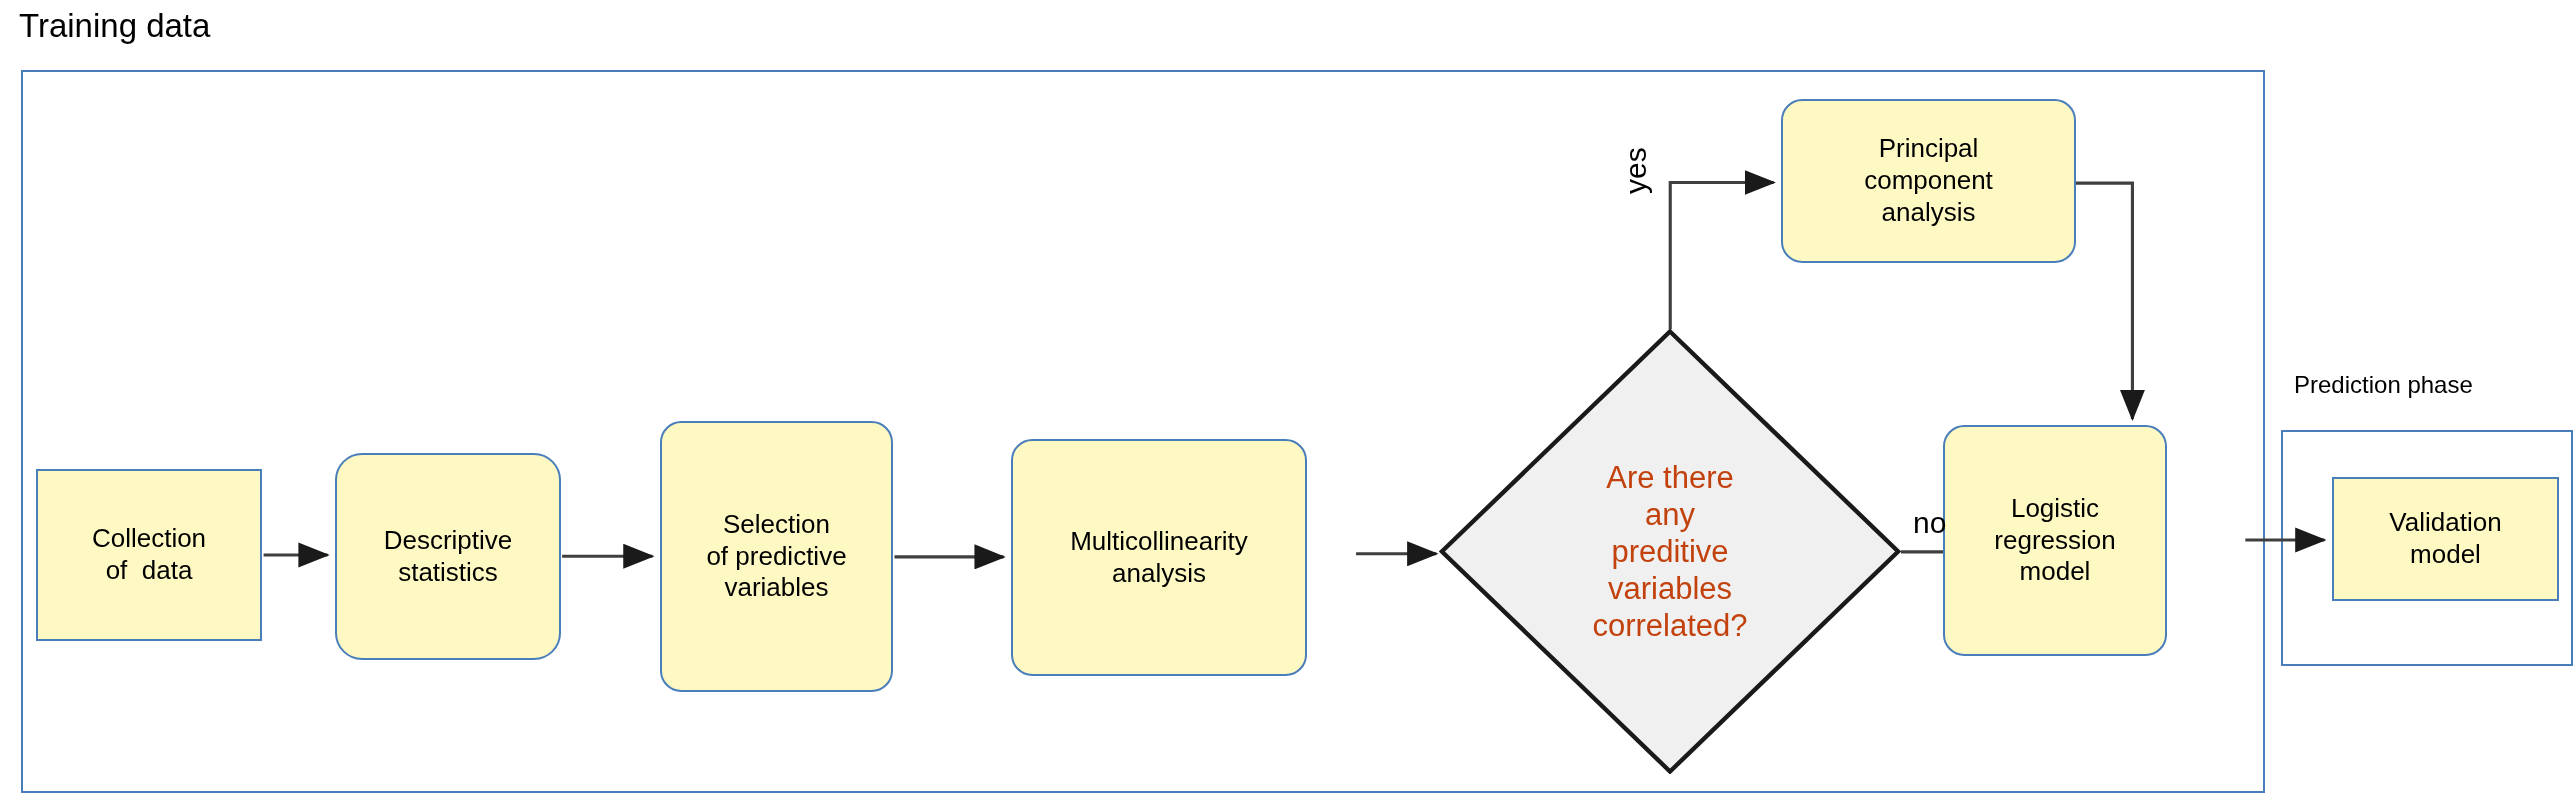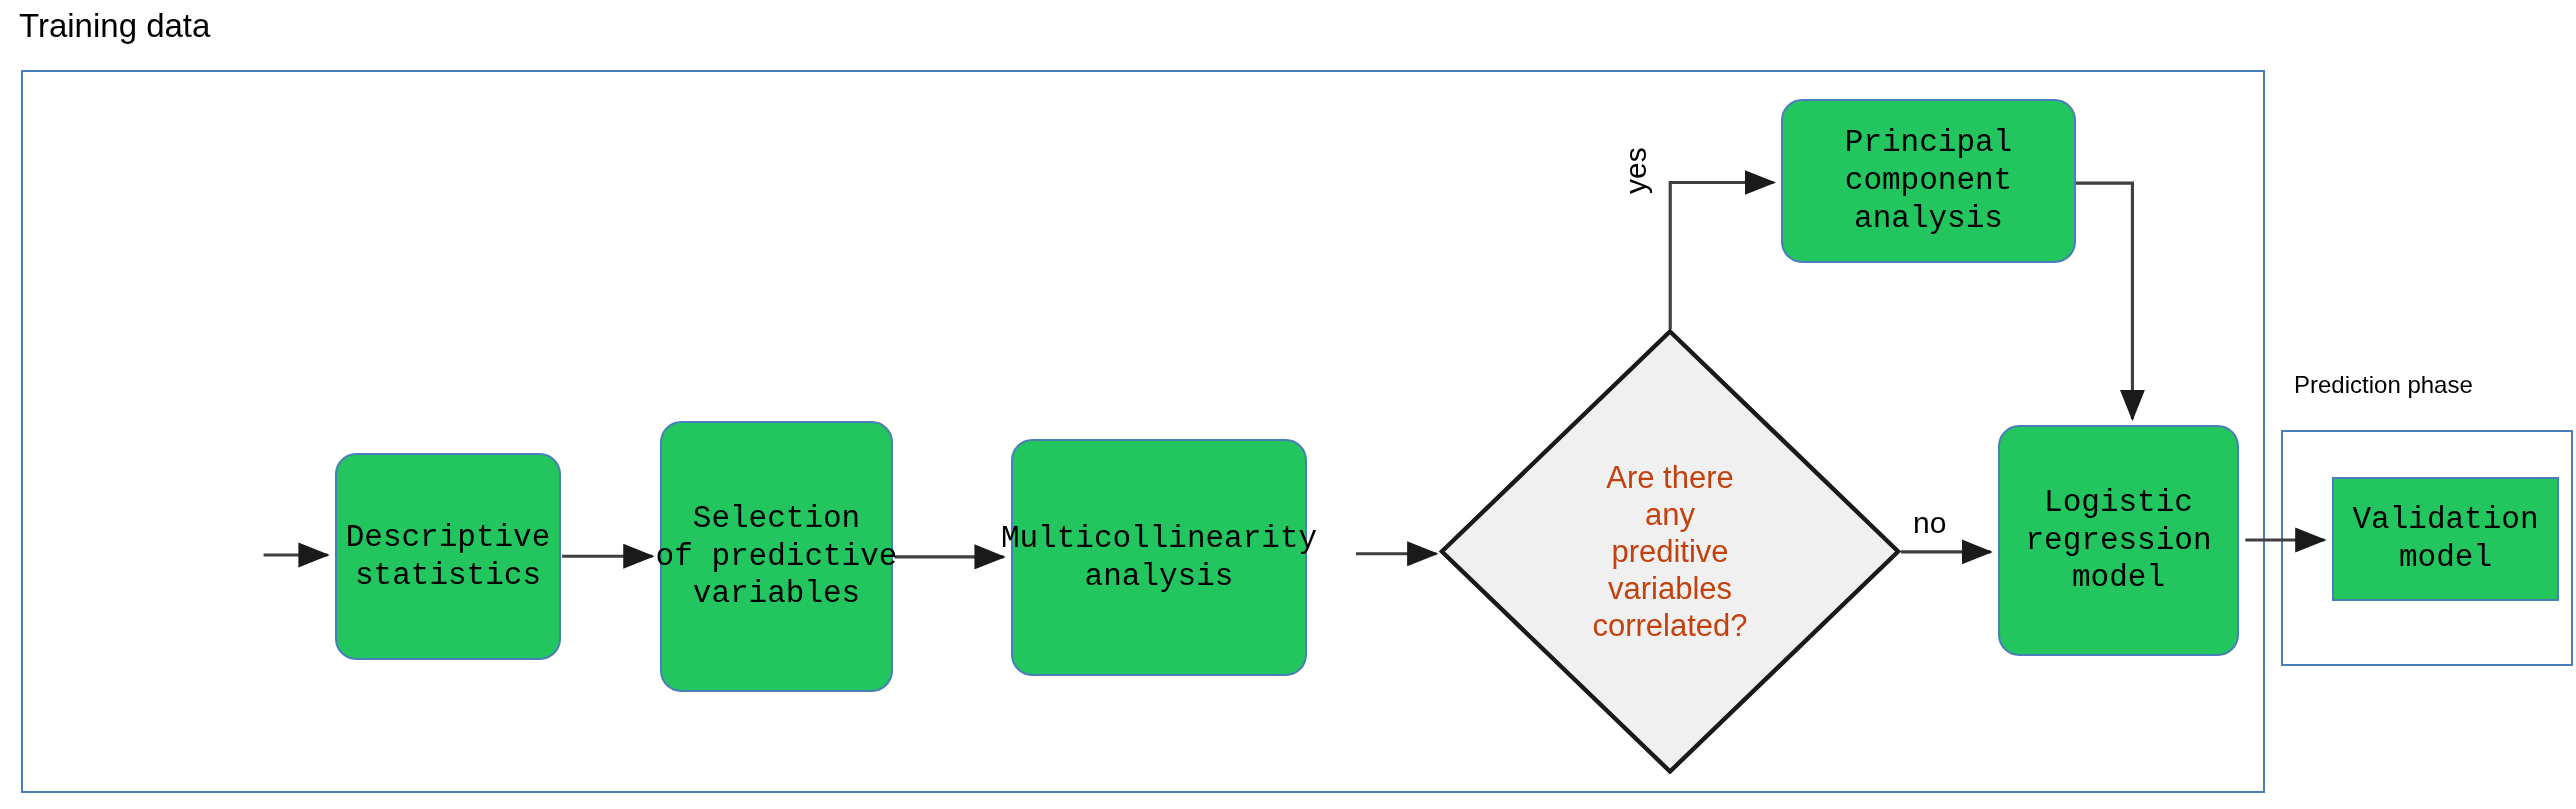--- a/index.html
+++ b/index.html
@@ -33,42 +33,41 @@
     color: #000000;
     white-space: nowrap;
     line-height: 1;
   }
   #training-phase-label   { left: 19px;   top: 8.8px;  font-size: 33px; }
   #prediction-phase-label { left: 2294px; top: 373px; font-size: 24px; }
 
   
   .node {
     position: absolute;
-    background: #22c55e;
+    background: #fef9c3;
     border: 2.5px solid #4a7ebb;
     box-sizing: border-box;
     display: flex;
     align-items: center;
     justify-content: center;
     text-align: center;
     color: #000000;
-    font-size: 31px;
+    font-size: 26px;
     line-height: 1.22;
     padding: 3.8px 8.8px;
-    font-family: Liberation Mono, monospace;
   }
   .node.rounded { border-radius: 21.3px; }
   .node.sharp   { border-radius: 0; }
 
   #node-collection { left: 36px;   top: 469px; width: 226px; height: 172px; }
-  #node-descriptive{ left: 335px;  top: 453px; width: 226px; height: 207px; }
+  #node-descriptive{ left: 335px;  top: 453px; width: 226px; height: 207px; border-radius: 27px; }
   #node-selection  { left: 660px; top: 421px; width: 233px; height: 271px; }
   #node-multicol   { left: 1011px; top: 439px; width: 296px; height: 237px; }
   #node-pca        { left: 1781px; top: 99px; width: 295px; height: 164px; }
-  #node-logistic   { left: 1998px; top: 425px; width: 241px; height: 231px; }
+  #node-logistic   { left: 1943px; top: 425px; width: 224px; height: 231px; }
   #node-validation { left: 2332px; top: 477px; width: 227px; height: 124px; }
 
   
   #node-decision {
     position: absolute;
     left: 1439px;
     top: 329px;
     width: 462px;
     height: 445px;
   }
@@ -162,20 +161,21 @@
 
     <g>
       <path d="M 3031,880 L 3174,880" stroke="#3f3f3f" stroke-width="5" fill="none" marker-end="url(#arrowhead)"></path>
     </g>
 
     <g>
       <path d="M 3580,861 L 3706,861" stroke="#3f3f3f" stroke-width="5" fill="none" marker-end="url(#arrowhead)"></path>
     </g>
   </svg>
 
+  <div id="node-collection" class="node sharp">Collection<br>of&nbsp;&nbsp;data</div>
 
   <div id="node-descriptive" class="node rounded">Descriptive<br>statistics</div>
 
   <div id="node-selection" class="node rounded">Selection<br>of&nbsp;predictive<br>variables</div>
 
   <div id="node-multicol" class="node rounded">Multicollinearity<br>analysis</div>
 
   <div id="node-decision">
     <svg viewBox="0 0 736 710" xmlns="http://www.w3.org/2000/svg">
       <polygon points="368,4 732,355 368,706 4,355" fill="#f0f0f0" stroke="#1a1a1a" stroke-width="7"></polygon>

